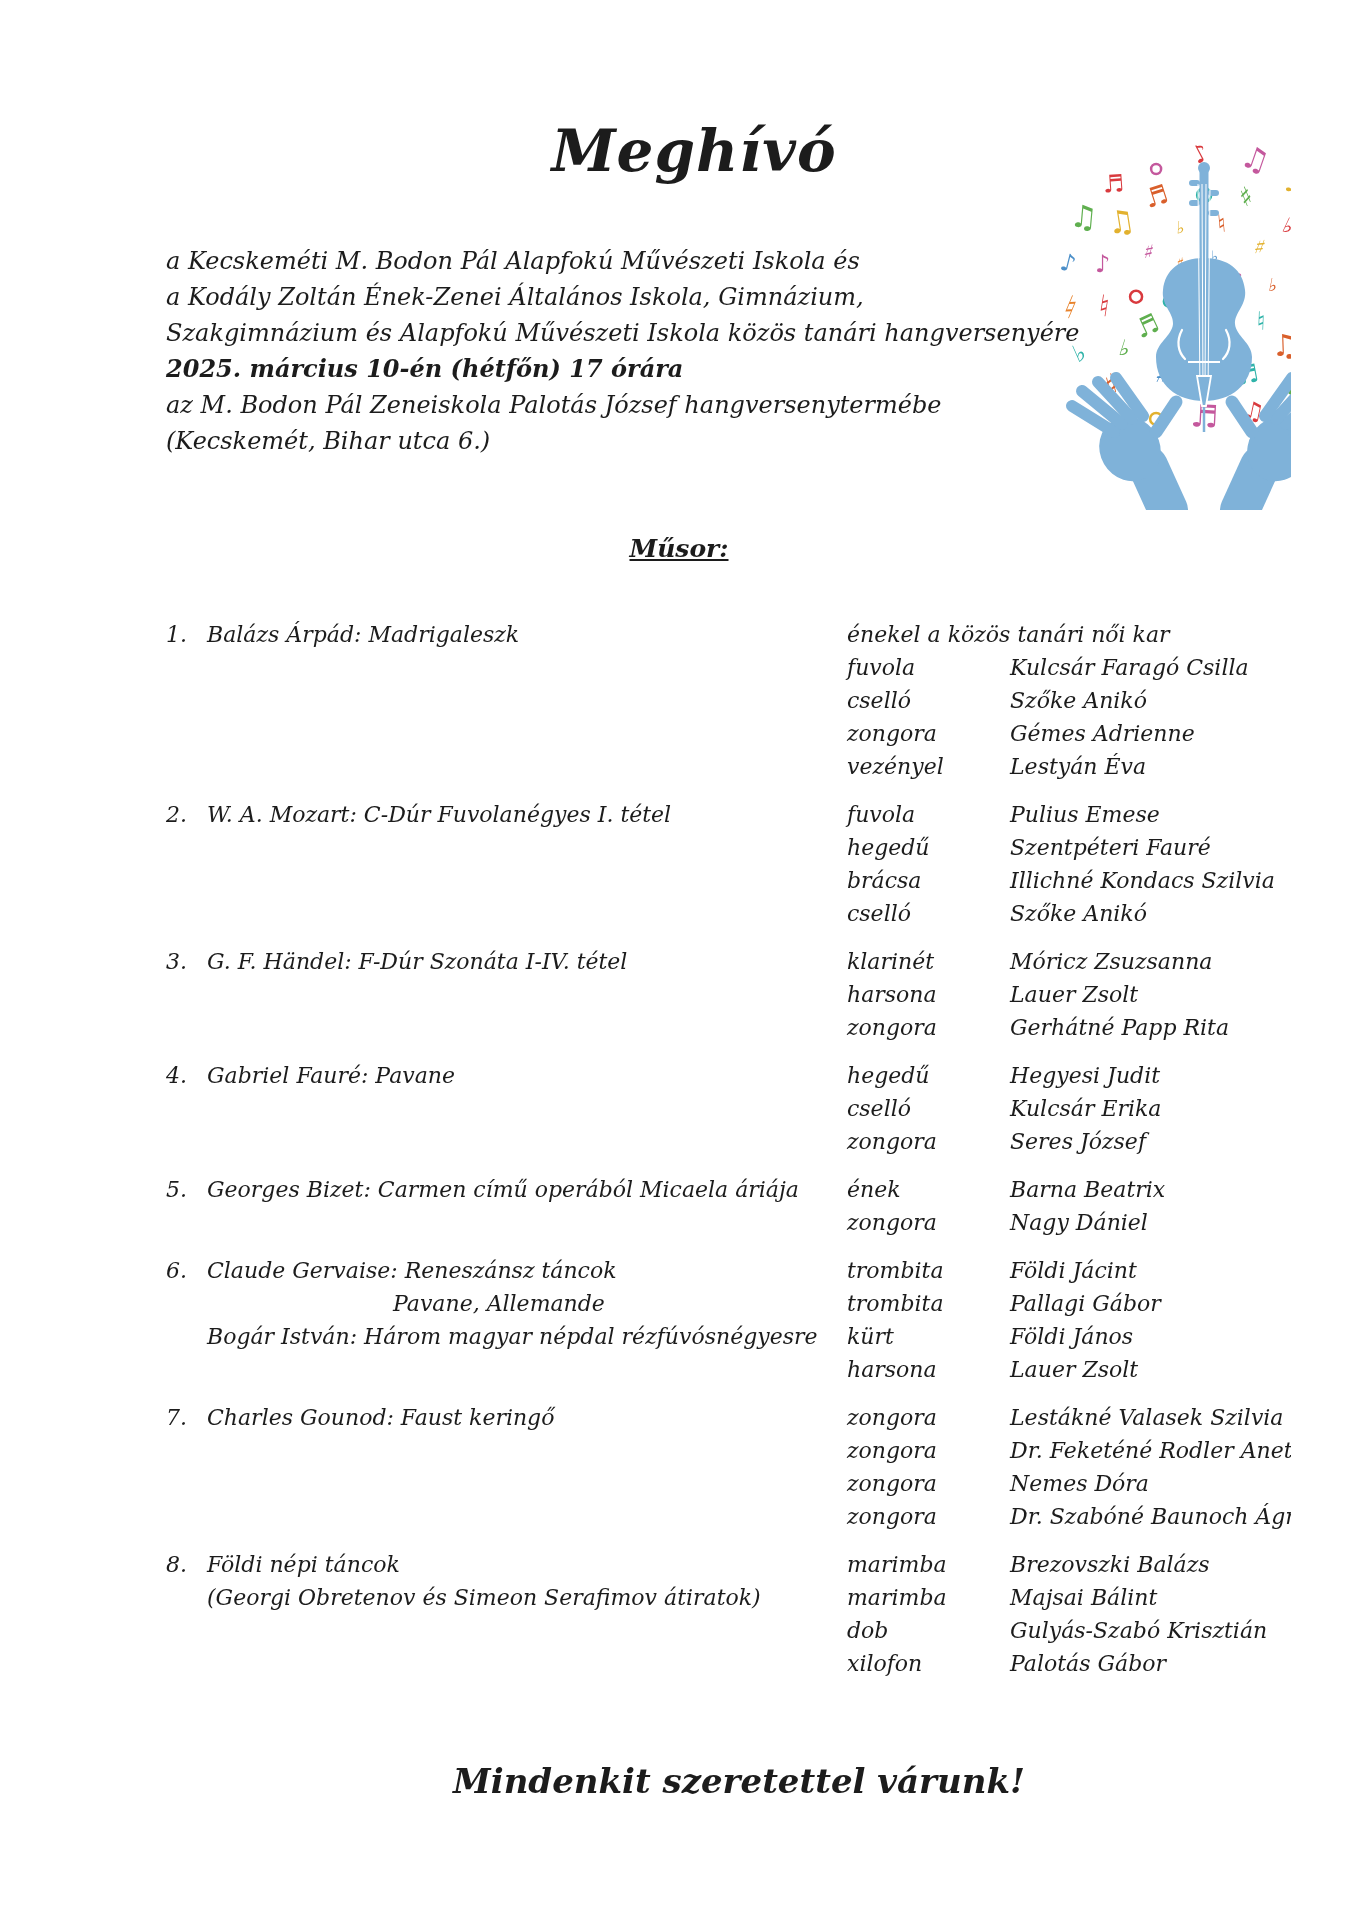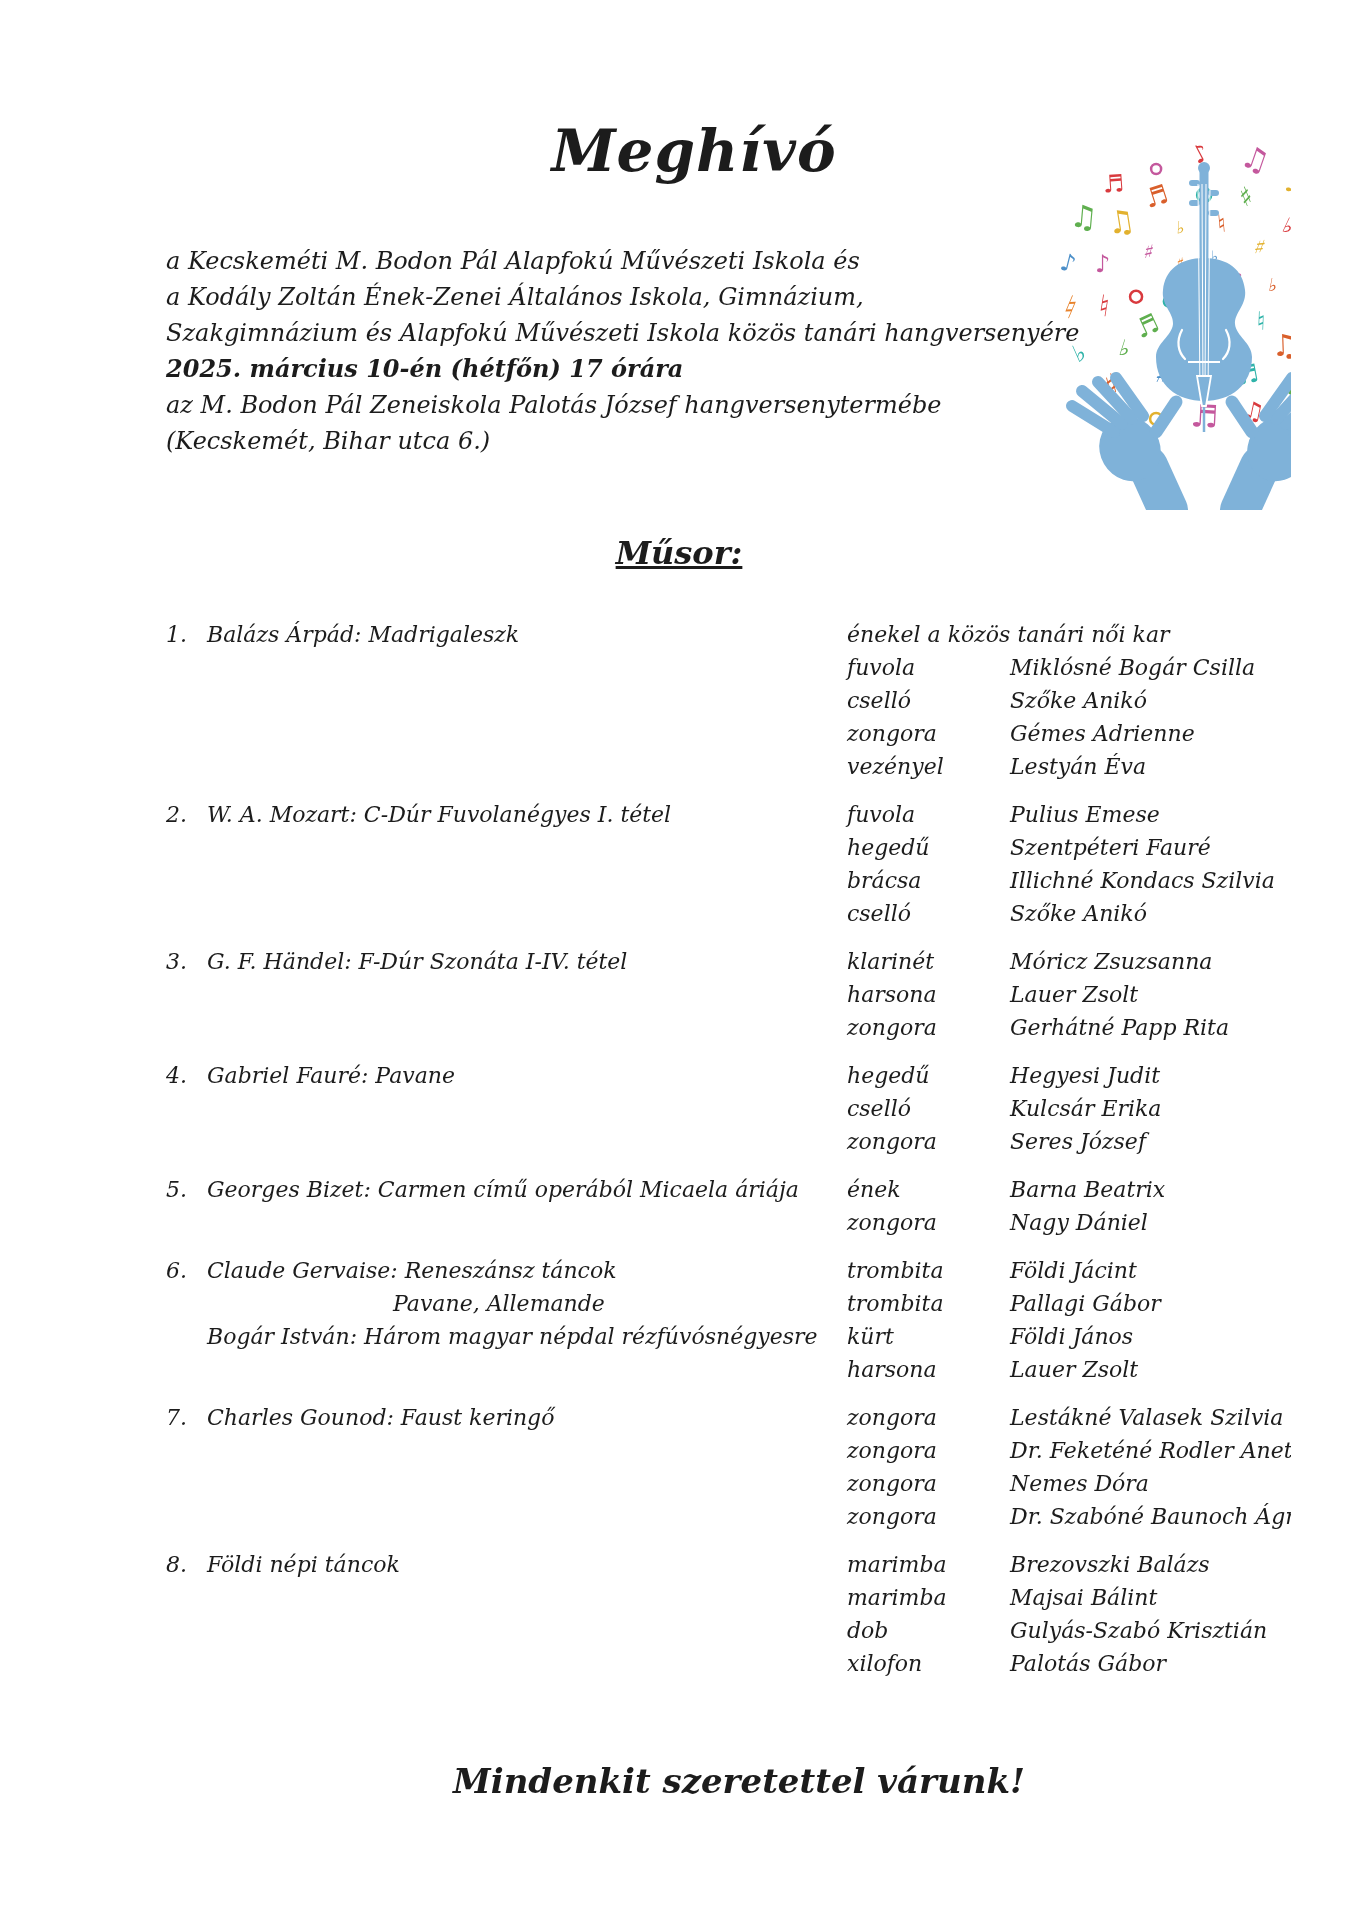--- a/index.html
+++ b/index.html
@@ -30,21 +30,21 @@
   .intro-line.bold { font-weight:700; }
   .illustration {
     position:absolute; top:143px; left:981px;
     width:312px; height:366px;
   }
   .illustration svg { width:100%; height:100%; display:block; }
   .musor {
     position:absolute; top:533px; left:0; right:18px;
     padding-left:18px;
     text-align:center;
-    font-size:32px; font-weight:700;
+    font-size:25px; font-weight:700;
     text-decoration:underline;
   }
   .program {
     position:absolute; top:617px; left:85px; right:30px;
     font-size:22px;
   }
   .program-item { display:flex; align-items:flex-start; margin-bottom:15px; }
   .num   { width:55px; padding-left:14px; line-height:33px; flex:none; }
   .ptitle{ width:640px; flex:none; }
   .title-line { line-height:33px; white-space:nowrap;font-style:italic; }
@@ -173,21 +173,21 @@
         <div class="ptitle">
           <div class="title-line">Balázs Árpád: Madrigaleszk</div>
         </div>
         <div class="perf">
           <div class="perf-row">
             <span class="role">énekel a közös tanári női kar</span>
             <span class="pname"></span>
           </div>
           <div class="perf-row">
             <span class="role">fuvola</span>
-            <span class="pname">Miklósné Bogár Csilla</span>
+            <span class="pname">Kulcsár Faragó Csilla</span>
           </div>
           <div class="perf-row">
             <span class="role">cselló</span>
             <span class="pname">Szőke Anikó</span>
           </div>
           <div class="perf-row">
             <span class="role">zongora</span>
             <span class="pname">Gémes Adrienne</span>
           </div>
           <div class="perf-row">
@@ -323,20 +323,21 @@
           <div class="perf-row">
             <span class="role">zongora</span>
             <span class="pname">Dr. Szabóné Baunoch Ágnes</span>
           </div>
         </div>
       </div>
       <div class="program-item">
         <div class="num">8.</div>
         <div class="ptitle">
           <div class="title-line">Földi népi táncok</div>
+          <div class="title-line">(Georgi Obretenov és Simeon Serafimov átiratok)</div>
         </div>
         <div class="perf">
           <div class="perf-row">
             <span class="role">marimba</span>
             <span class="pname">Brezovszki Balázs</span>
           </div>
           <div class="perf-row">
             <span class="role">marimba</span>
             <span class="pname">Majsai Bálint</span>
           </div>

